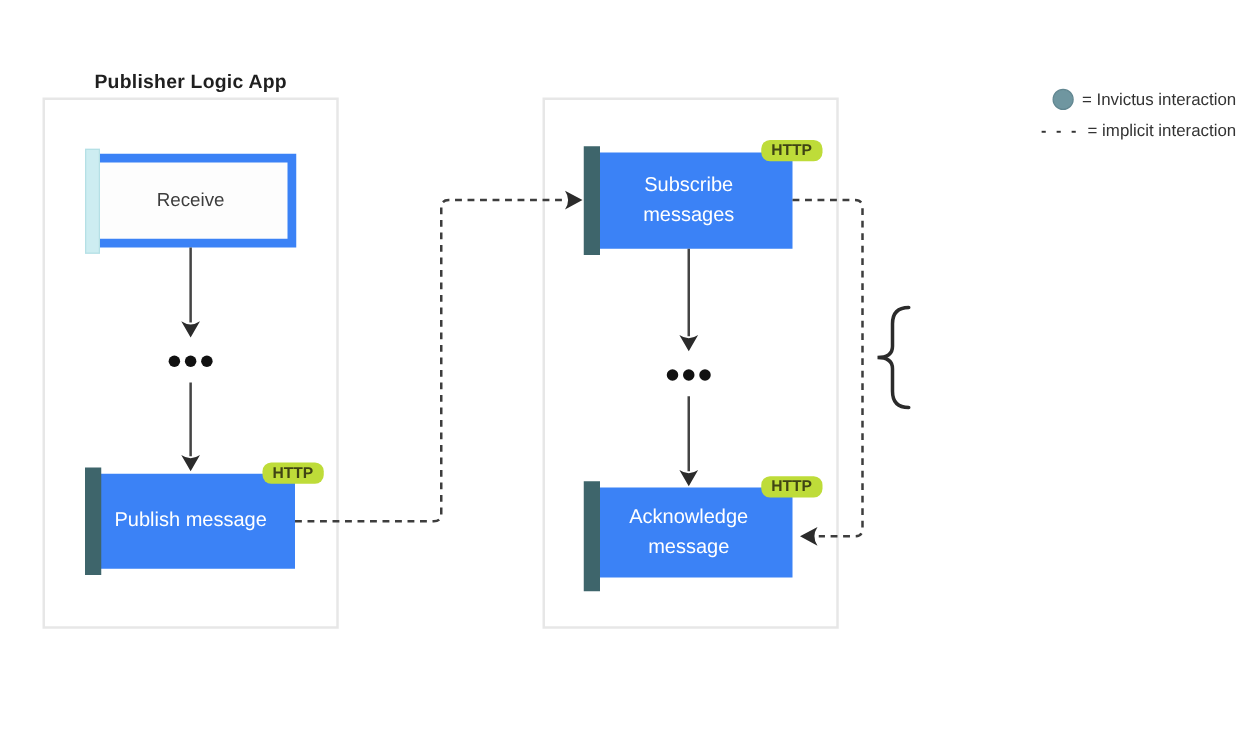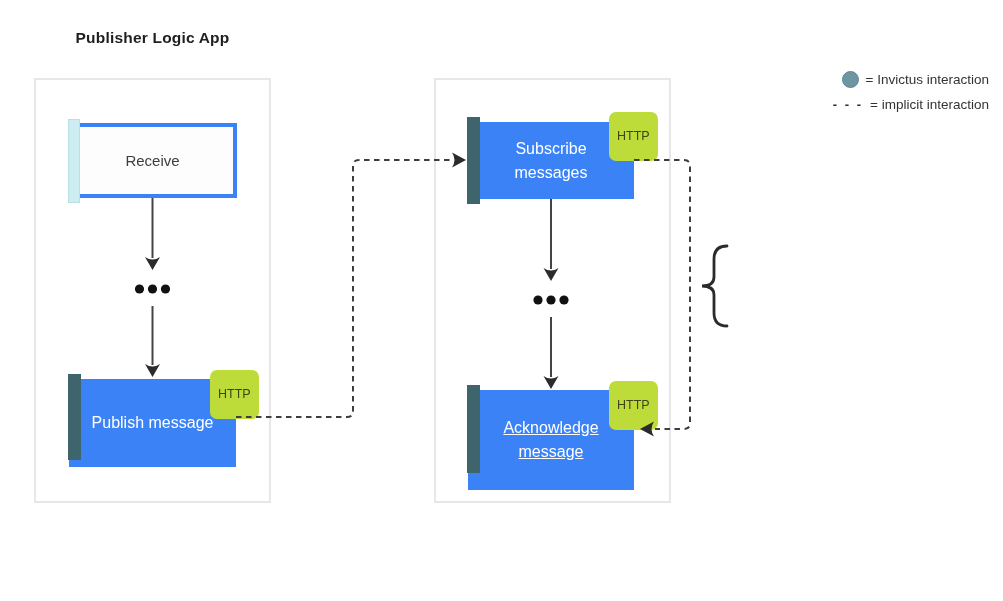--- a/index.html
+++ b/index.html
@@ -4,21 +4,21 @@
 <style>
   html,body { margin:0; padding:0; background:#ffffff; }
   .stage {
     position:relative; width:1003px; height:601px; background:#ffffff;
     font-family:"Liberation Sans", sans-serif; overflow:hidden;
   }
   .col-title {
     position:absolute; top:29px; font-weight:700; font-size:15.5px;
     color:#1f1f1f; text-align:center; letter-spacing:.2px;
   }
-  .publisher-title { left:34px;  width:237px; }
+  .publisher-title { left:34px;  width:237px;margin-top:28px; }
   .subscriber-title{ left:434px; width:237px; }
 
   .legend-title {
     position:absolute; top:31px; right:10px;
     font-style:italic; font-size:16px; color:#2e2e2e;
   }
   .legend { position:absolute; top:71px; right:14px; display:flex; flex-direction:column; gap:9px; }
   .legend-row { display:flex; align-items:center; justify-content:flex-end;text-align:right; }
   .legend-symbol { width:32px; display:flex; justify-content:flex-end; align-items:center; margin-right:7px; }
   .legend-circle { width:17px; height:17px; border-radius:50%; background:#6f96a0; border:1px solid #628791; box-sizing:border-box; }
@@ -31,36 +31,36 @@
   }
   .container.left  { left:34px; }
   .container.right { left:434px; }
 
   .node {
     position:absolute; display:flex; align-items:center; justify-content:center;
     text-align:center; box-sizing:border-box;
   }
   .node.receive {
     left:68px; top:123px; width:169px; height:75px;
-    background:#fdfdfd; border:4px solid #3b82f6; color:#3d3d3d; font-size:15px;
+    background:#fdfdfd; border:7px solid #3b82f6; color:#3d3d3d; font-size:15px;
   }
   .node.teal { background:#3b82f6; color:#ffffff; font-size:16px; line-height:24px; padding:0 14px; }
-  .node.publish     { left:69px;  top:379px; width:167px; height:88px; }
+  .node.publish     { left:69px;  top:379px; width:167px; height:76px; }
   .node.subscribe   { left:468px; top:122px; width:166px; height:77px; }
-  .node.acknowledge { left:468px; top:390px; width:166px; height:100px;text-decoration:underline; }
+  .node.acknowledge { left:468px; top:390px; width:166px; height:72px; }
 
   .strip { position:absolute; }
   .strip.cyan          { left:68px;  top:119px; width:12px; height:84px; background:#cdedf1; border:1px solid #b5e0e5; box-sizing:border-box; }
   .strip.s-publish     { left:68px;  top:374px; width:13px; height:86px; background:#3e656b; }
   .strip.s-subscribe   { left:467px; top:117px; width:13px; height:87px; background:#3e656b; }
   .strip.s-acknowledge { left:467px; top:385px; width:13px; height:88px; background:#3e656b; }
 
   .badge {
     position:absolute; background:#bedc39; color:#3f4414;
-    font-size:12.5px; font-weight:400; padding:17px 8px; border-radius:7px; line-height:1.2;
+    font-size:12.5px; font-weight:700; padding:1px 8px; border-radius:7px; line-height:1.2;
   }
   .badge.b-publish     { left:210px; top:370px; }
   .badge.b-subscribe   { left:609px; top:112px; }
   .badge.b-acknowledge { left:609px; top:381px; }
 
   .overlay { position:absolute; left:0; top:0; width:1003px; height:601px; pointer-events:none; }
 
   .annotation {
     position:absolute; left:733px; top:245px; width:262px;
     font-size:14.5px; line-height:20px; color:#3b3b3b;

